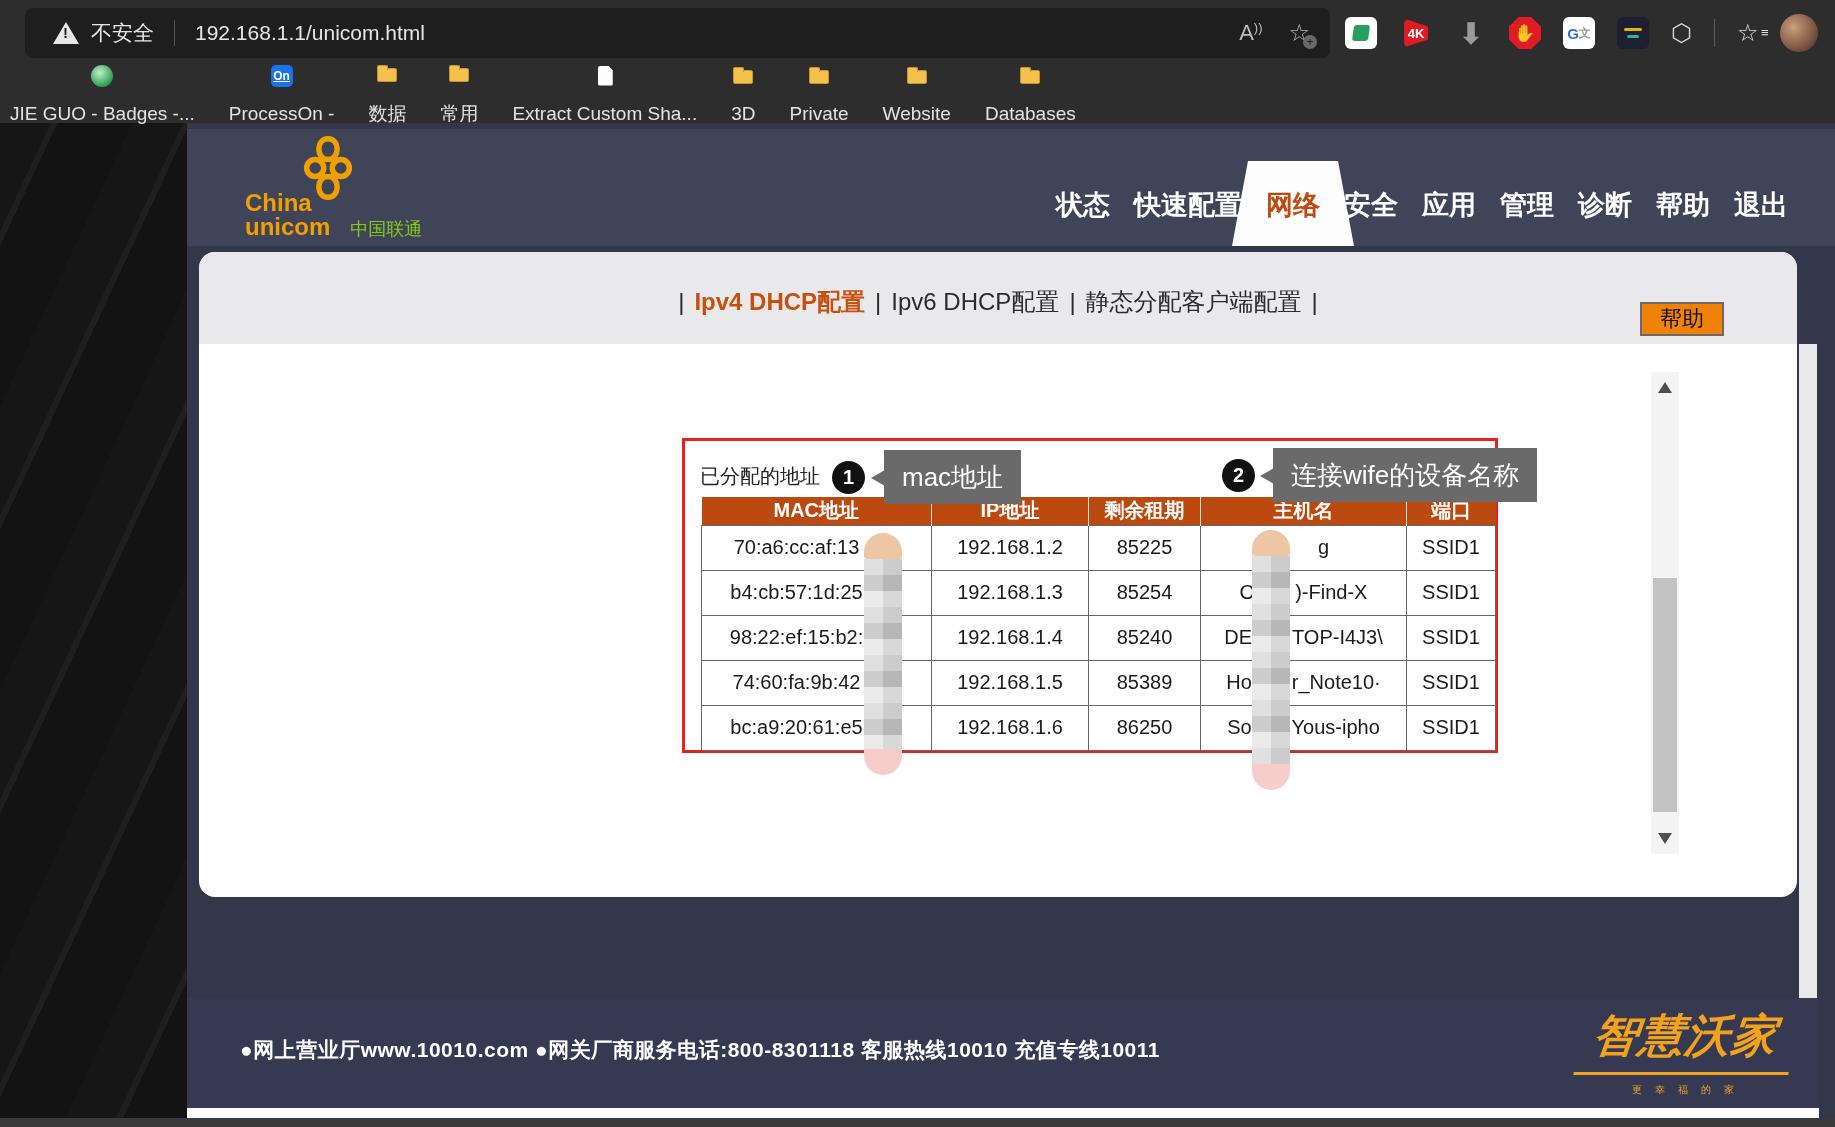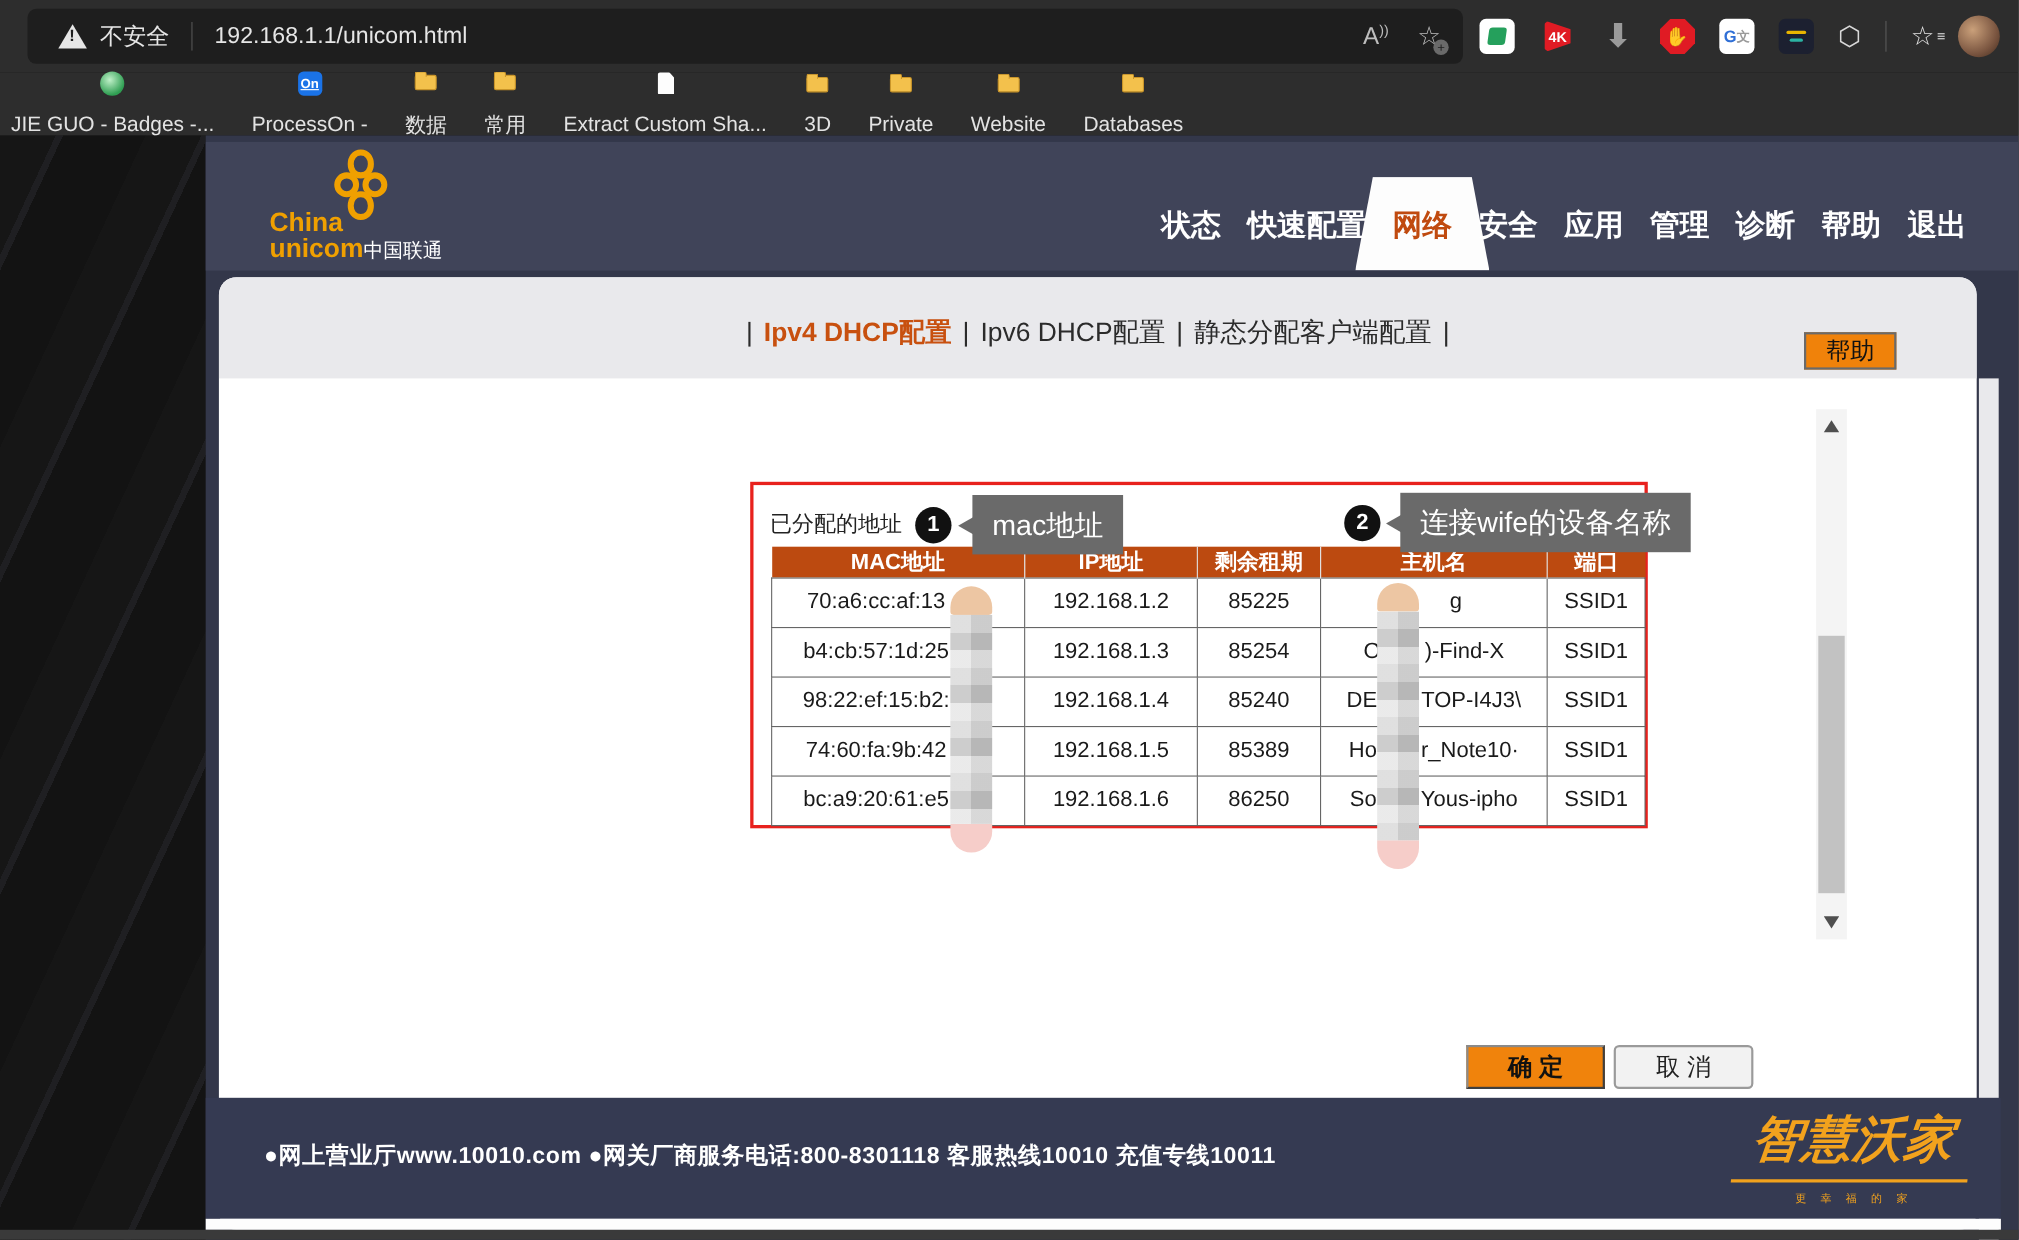--- a/index.html
+++ b/index.html
@@ -66,32 +66,32 @@
     background:repeating-linear-gradient(115deg,#161616 0 46px,#1f1f22 46px 52px,#131313 52px 120px); }
   #pagebg { left:187px; top:123px; width:1648px; height:1004px; background:#33374a; }
   #pagescroll { left:1799px; top:344px; width:18px; height:783px; background:#e9e9ec; }
 
   
   #rheader { left:187px; top:129px; width:1648px; height:117px; background:#404459; }
   #logo { left:58px; top:6px; display:flex; flex-direction:column; width:190px; color:#f0a000; }
   #logo svg { margin-left:52px; }
   .logo-l1 { font-size:24px; font-weight:bold; margin-top:-12px; }
   .logo-l2 { font-size:24px; font-weight:bold; margin-top:-4px; }
-  .logo-l2 b { font-size:18px; color:#ffffff; font-weight:normal; }
+  .logo-l2 b { font-size:18px; color:#84cc16; font-weight:normal;margin-left:20px; }
   #tabs { left:283px; top:36px; width:1330px; height:81px; display:flex;
     justify-content:flex-end; align-items:center; list-style:none; }
   #tabs li { position:relative; color:#fff; font-size:27px; font-weight:bold; padding:0 12px;
     line-height:81px; cursor:pointer; }
   #tabs li.active { color:#c04a0f; }
   #tabs li.active::before { content:""; position:absolute; left:-22px; right:-22px; top:-4px; bottom:0;
     background:#fdfdfd; clip-path:polygon(16px 0, calc(100% - 16px) 0, 100% 100%, 0 100%); z-index:0; }
   #tabs li span { position:relative; z-index:1; }
 
   
-  #card { left:199px; top:252px; width:1598px; height:866px; background:#fff; border-radius:16px;
+  #card { left:199px; top:252px; width:1598px; height:645px; background:#fff; border-radius:16px;
     overflow:hidden; }
   #band { left:0; top:0; width:1598px; height:92px; background:#e9e9ec; }
   #subnav { left:0; top:34px; width:1598px; text-align:center; font-size:24px; color:#2b2b2b; }
   #subnav .sep { margin:0 10px; color:#2b2b2b; }
   #subnav .sn-item { cursor:pointer; }
   #subnav .sn-item.active { color:#c8500f; font-weight:bold; }
   #helpbtn { left:1441px; top:50px; width:84px; height:34px; background:#f0820a;
     border:2px solid #6a6a6a; font-size:22px; color:#111; text-align:center; line-height:30px; cursor:pointer; }
 
   #sidebar { left:56px; top:92px; width:265px; height:501px; background:#d7d7d7; }

